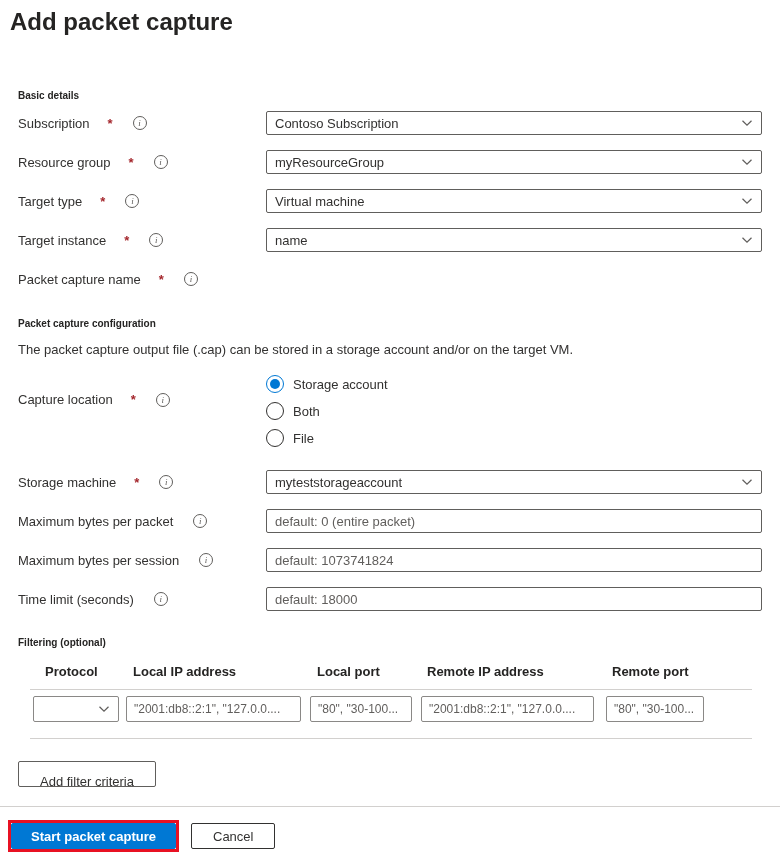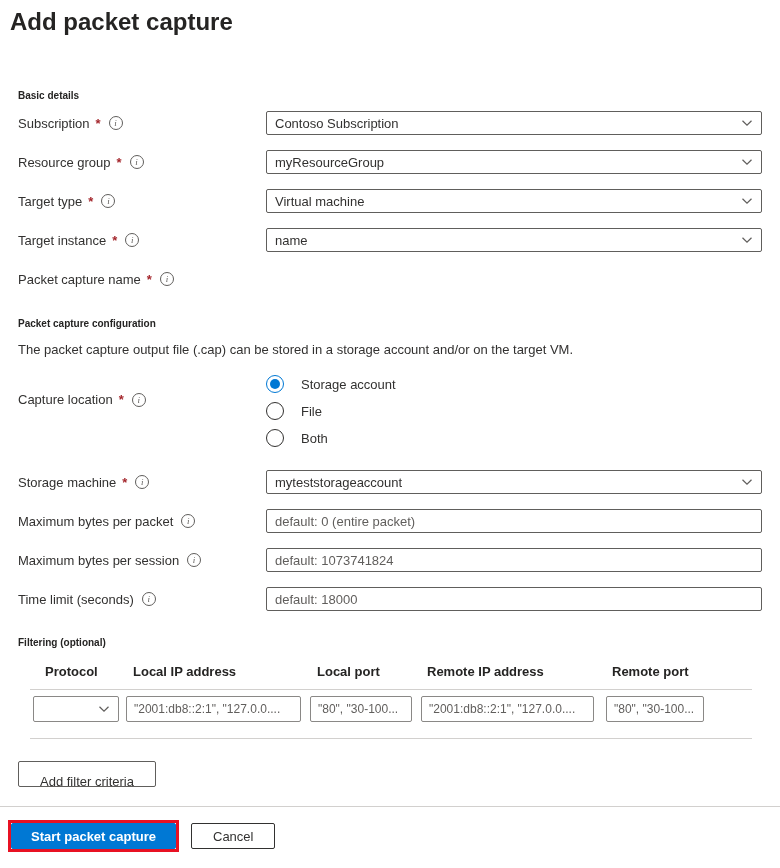--- a/index.html
+++ b/index.html
@@ -10,40 +10,40 @@
   h1.page-title { font-size: 24px; font-weight: 600; color: #252423; margin-left: -8px; line-height: 32px; }
 
   .section-heading { font-size: 10px; font-weight: 700; color: #252423; }
   .heading-basic { margin-top: 52px; }
   .heading-config { margin-top: 27px; }
   .heading-filtering { margin-top: 26px; }
 
   .form-row { display: flex; align-items: center; margin-bottom: 15px; min-height: 24px; }
   .form-row.top-align { align-items: flex-start; }
   .first-row { margin-top: 10px; }
-  .label-cell { width: 248px; flex: 0 0 248px; font-size: 13px; color: #323130; display: flex; align-items: center; gap: 5px; }
+  .label-cell { width: 248px; flex: 0 0 248px; font-size: 13px; color: #323130; display: flex; align-items: center; gap: 17px; }
   .required-mark { color: #a4262c; font-weight: 700; margin-left: 1px; }
   .info-icon { width: 14px; height: 14px; border: 1px solid #605e5c; border-radius: 50%; color: #605e5c;
     font-size: 9px; font-style: italic; font-family: "Liberation Serif", serif; display: inline-flex;
     align-items: center; justify-content: center; margin-left: 3px; flex: 0 0 14px; }
   .field-cell { flex: 1; }
 
   .dropdown { height: 24px; border: 1px solid #605e5c; border-radius: 2px; background: #fff;
     display: flex; align-items: center; justify-content: space-between; padding: 0 8px; cursor: pointer; }
   .dropdown .dd-value { font-size: 13px; color: #323130; white-space: nowrap; overflow: hidden; }
   .chev { flex: 0 0 12px; margin-left: 8px; }
 
   .text-input { height: 24px; width: 100%; border: 1px solid #605e5c; border-radius: 2px;
     font-family: "Liberation Sans", sans-serif; font-size: 13px; color: #323130; padding: 0 8px; outline: none; }
   .text-input::placeholder { color: #605e5c; opacity: 1; }
 
   .config-desc { font-size: 13px; color: #323130; margin-top: 13px; }
   .radio-block { margin-top: 17px; margin-bottom: 22px; }
   .radio-group { display: flex; flex-direction: column; gap: 7px; }
-  .radio-option { display: flex; align-items: center; gap: 17px; cursor: pointer; height: 20px; }
+  .radio-option { display: flex; align-items: center; gap: 9px; cursor: pointer; height: 20px; }
   .radio-circle { width: 18px; height: 18px; border-radius: 50%; border: 1px solid #323130; background: #fff;
     display: inline-flex; align-items: center; justify-content: center; flex: 0 0 18px; }
   .radio-circle.selected { border: 1.5px solid #0078d4; }
   .radio-circle.selected::after { content: ""; width: 10px; height: 10px; border-radius: 50%; background: #0078d4; }
   .radio-label { font-size: 13px; }
 
   .filter-table { margin-top: 16px; margin-left: 15px; }
   .filter-headers { display: flex; font-size: 13px; font-weight: 600; color: #252423; }
   .fh { padding-left: 7px; }
   .fh-protocol { width: 93px; padding-left: 12px; }
@@ -171,25 +171,25 @@
       <span class="info-icon">i</span>
     </div>
     <div class="field-cell">
       <div class="radio-group">
         <div class="radio-option">
           <span class="radio-circle selected"></span>
           <span class="radio-label">Storage account</span>
         </div>
         <div class="radio-option">
           <span class="radio-circle"></span>
-          <span class="radio-label">File</span>
+          <span class="radio-label">Both</span>
         </div>
         <div class="radio-option">
           <span class="radio-circle"></span>
-          <span class="radio-label">Both</span>
+          <span class="radio-label">File</span>
         </div>
       </div>
     </div>
   </div>
 
   
   <div class="form-row">
     <div class="label-cell">
       <span>Storage machine</span>
       <span class="required-mark">*</span>

